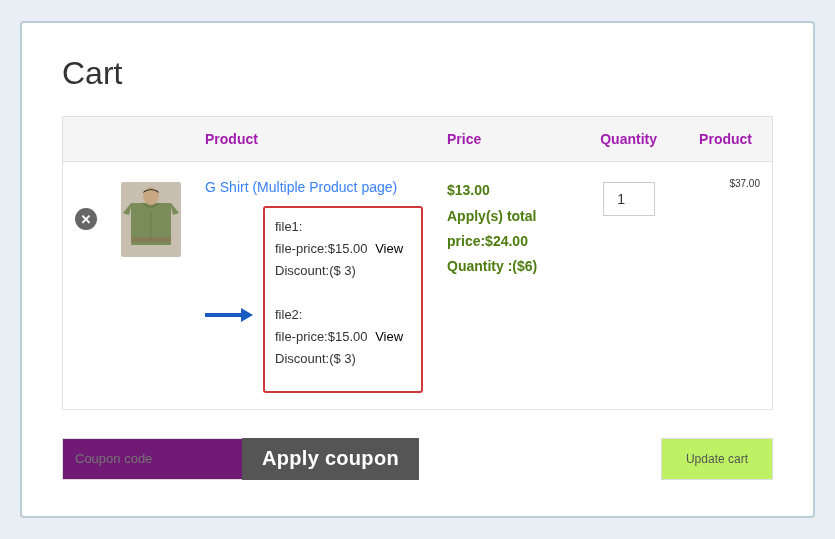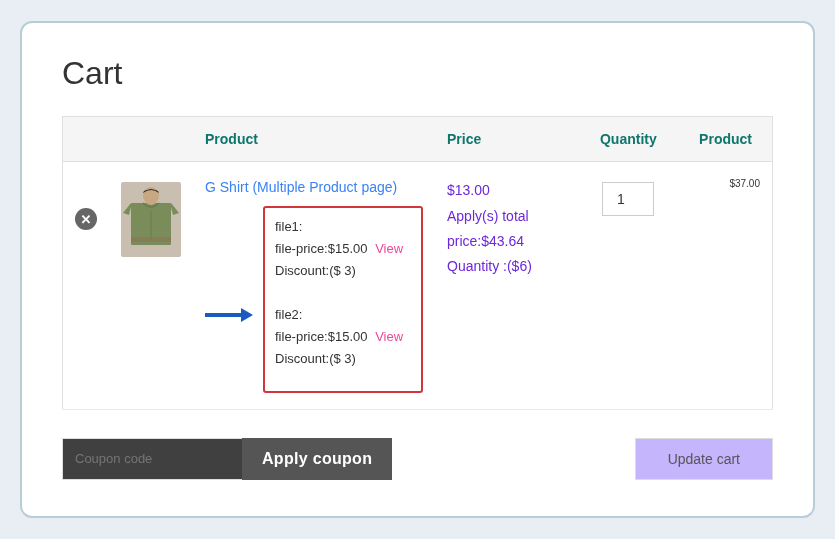--- a/index.html
+++ b/index.html
@@ -10,21 +10,21 @@
       align-items: center;
       justify-content: center;
       min-height: 100vh;
       font-size: 14px;
       color: #333;
     }
     .window {
       width: 795px;
       background: #fff;
       border: 2px solid #b8cdd8;
-      border-radius: 12px;
+      border-radius: 4px;
       padding: 32px 40px 36px 40px;
     }
     .page-title {
       font-size: 32px;
       font-weight: 300;
       color: #333;
       margin-bottom: 24px;
     }
     .cart-table {
       width: 100%;
@@ -33,21 +33,21 @@
       margin-bottom: 24px;
     }
     .cart-table thead tr {
       background: #f5f5f5;
       border-bottom: 1px solid #e0e0e0;
     }
     .cart-table thead th {
       padding: 14px 12px;
       text-align: left;
       font-weight: 600;
-      color: #0f766e;
+      color: #a21caf;
       font-size: 14px;
     }
     .cart-table thead th.col-remove { width: 40px; }
     .cart-table thead th.col-image { width: 70px; }
     .cart-table thead th.col-product { }
     .cart-table thead th.col-price { width: 160px; }
     .cart-table thead th.col-qty { width: 100px; text-align: center; }
     .cart-table thead th.col-subtotal { width: 100px; text-align: right; padding-right: 20px; }
 
     .cart-table tbody tr {
@@ -108,31 +108,32 @@
       border: 2px solid #d0363a;
       border-radius: 3px;
       padding: 8px 10px;
       font-size: 13px;
       color: #333;
       line-height: 1.7;
       display: inline-block;
       min-width: 160px;
     }
     .file-view-link {
-      color: #ec4899;
+      color: #000000;
       text-decoration: none;
       margin-left: 4px;
     }
     .file-section { margin-bottom: 22px; }
     .file-section:last-child { margin-bottom: 12px; }
 
     .price-cell {
       font-size: 14px;
-      color: #6d28d9;
+      color: #4d7c0f;
       line-height: 1.8;
+      font-weight: bold;
     }
     .qty-input {
       width: 52px;
       height: 34px;
       border: 1px solid #ccc;
       text-align: center;
       font-size: 14px;
       color: #333;
       margin-top: 4px;
     }
@@ -162,46 +163,46 @@
       padding-top: 4px;
     }
     .footer-left {
       display: flex;
       gap: 0;
     }
     .coupon-input {
       height: 42px;
       width: 180px;
       border: 1px solid #ddd;
-      background: #404040;
+      background: #701a75;
       padding: 0 12px;
       font-size: 13px;
       color: #999;
       outline: none;
       border-right: none;
     }
     .apply-btn {
       height: 42px;
       padding: 0 20px;
       background: #555;
       color: #fff;
       border: none;
-      font-size: 16px;
+      font-size: 20px;
       font-weight: 600;
       cursor: pointer;
       letter-spacing: 0.3px;
       text-align: right;
     }
     .update-btn {
       height: 42px;
-      padding: 0 32px;
-      background: #c4b5fd;
+      padding: 0 24px;
+      background: #bef264;
       color: #555;
       border: 1px solid #ddd;
-      font-size: 14px;
+      font-size: 12px;
       cursor: pointer;
     }
 
     .qty-td { text-align: center; }
   </style>
 </head>
 <body>
 
 <div class="window">
   <h1 class="page-title">Cart</h1>
@@ -271,21 +272,21 @@
                   <a href="#" class="file-view-link">View</a>
                 </div>
                 <div>Discount:($ 3)</div>
               </div>
             </div>
           </div>
         </td>
         <td class="price-cell">
           <div>$13.00</div>
           <div>Apply(s) total</div>
-          <div>price:$43.64</div>
+          <div>price:$24.00</div>
           <div>
             <span>Quantity :($</span><span>6</span><span>)</span>
           </div>
         </td>
         <td class="qty-td">
           <input type="number" class="qty-input" value="1" style="">
         </td>
         <td class="subtotal-cell">$37.00</td>
       </tr>
     </tbody>

